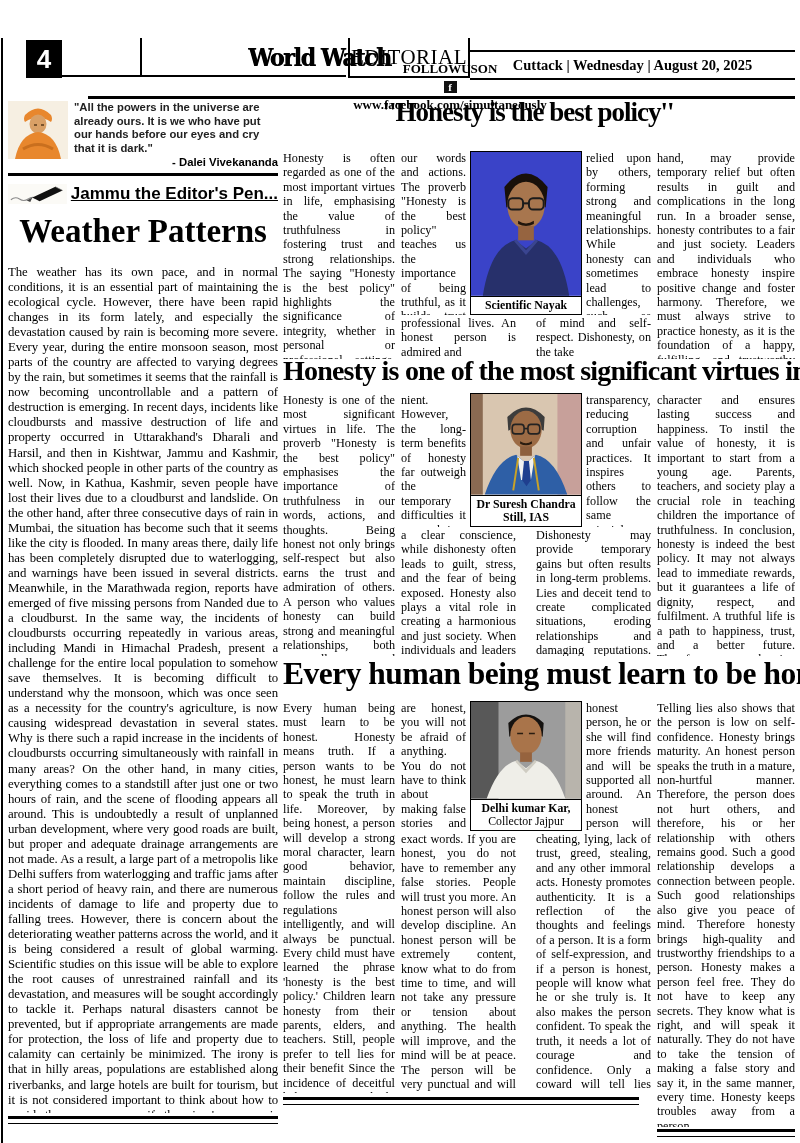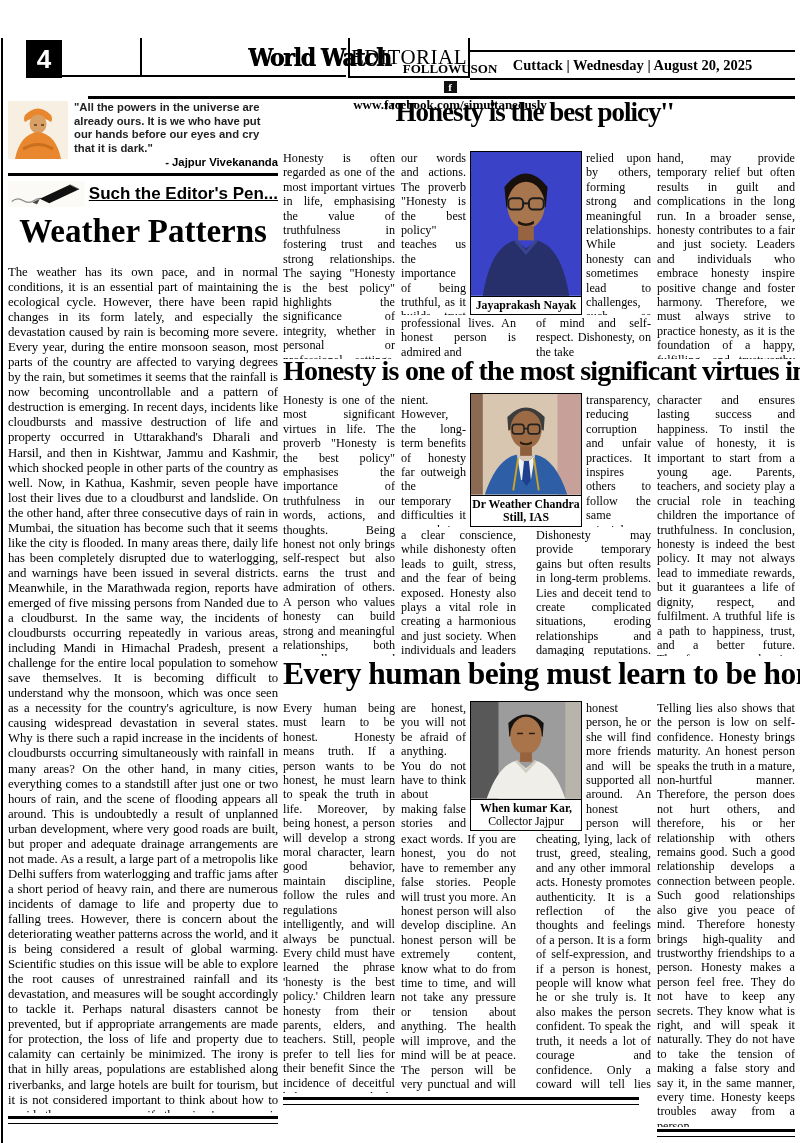--- a/index.html
+++ b/index.html
@@ -99,32 +99,32 @@
       <svg width="60" height="58" viewBox="0 0 60 58">
         <rect width="60" height="58" fill="#f6efe2"></rect>
         <path d="M17 14 Q30 1 43 14 Q45 18 43 21 Q30 12 17 21 Q15 18 17 14 Z" fill="#e8872d"></path>
         <ellipse cx="30" cy="23" rx="8.5" ry="9.5" fill="#d9a066"></ellipse>
         <path d="M26 24 h3 M33 24 h3" stroke="#5a3a1a" stroke-width="1.3"></path>
         <path d="M7 58 Q12 33 30 31 Q48 33 53 58 Z" fill="#e8872d"></path>
         <path d="M15 48 Q30 39 45 48" stroke="#c96f1e" stroke-width="3" fill="none"></path>
       </svg>
       <div class="quote-text">
         <span>"All the powers in the universe are already ours. It is we who have put our hands before our eyes and cry that it is dark."</span>
-        <div class="quote-attr">- Jajpur Vivekananda</div>
+        <div class="quote-attr">- Dalei Vivekananda</div>
       </div>
     </div>
     <div class="editor-row">
       <svg width="82" height="28" viewBox="0 0 82 28">
         <rect width="82" height="28" fill="#fbfaf6"></rect>
         <path d="M4 22 q6 -5 12 -1 t12 0 t10 -1" stroke="#8a8a8a" stroke-width="1.4" fill="none"></path>
         <path d="M34 19 L66 4 L76 9 L44 24 Z" fill="#111"></path>
         <path d="M34 19 L26 23 L31 25 Z" fill="#444"></path>
         <path d="M66 4 L76 9" stroke="#666" stroke-width="1"></path>
       </svg>
-      <div class="editor-title">Such the Editor's Pen...</div>
+      <div class="editor-title">Jammu the Editor's Pen...</div>
     </div>
     <div class="weather-title">Weather Patterns</div>
     <div class="weather-body">The weather has its own pace, and in normal conditions, it is an essential part of maintaining the ecological cycle. However, there have been rapid changes in its form lately, and especially the devastation caused by rain is becoming more severe. Every year, during the entire monsoon season, most parts of the country are affected to varying degrees by the rain, but sometimes it seems that the rainfall is now becoming uncontrollable and a pattern of destruction is emerging. In recent days, incidents like cloudbursts and massive destruction of life and property occurred in Uttarakhand's Dharali and Harsil, and then in Kishtwar, Jammu and Kashmir, which shocked people in other parts of the country as well. Now, in Kathua, Kashmir, seven people have lost their lives due to a cloudburst and landslide. On the other hand, after three consecutive days of rain in Mumbai, the situation has become such that it seems like the city is flooded. In many areas there, daily life has been completely disrupted due to waterlogging, and warnings have been issued in several districts. Meanwhile, in the Marathwada region, reports have emerged of five missing persons from Nanded due to a cloudburst. In the same way, the incidents of cloudbursts occurring repeatedly in various areas, including Mandi in Himachal Pradesh, present a challenge for the entire local population to somehow save themselves. It is becoming difficult to understand why the monsoon, which was once seen as a necessity for the country's agriculture, is now causing widespread devastation in several states. Why is there such a rapid increase in the incidents of cloudbursts occurring simultaneously with rainfall in many areas? On the other hand, in many cities, everything comes to a standstill after just one or two hours of rain, and the scene of flooding appears all around. This is undoubtedly a result of unplanned urban development, where very good roads are built, but proper and adequate drainage arrangements are not made. As a result, a large part of a metropolis like Delhi suffers from waterlogging and traffic jams after a short period of heavy rain, and there are numerous incidents of damage to life and property due to falling trees. However, there is concern about the deteriorating weather patterns across the world, and it is being considered a result of global warming. Scientific studies on this issue will be able to explore the root causes of unrestrained rainfall and its devastation, and measures will be sought accordingly to tackle it. Perhaps natural disasters cannot be prevented, but if appropriate arrangements are made for protection, the loss of life and property due to calamity can certainly be minimized. The irony is that in hilly areas, populations are established along riverbanks, and large hotels are built for tourism, but it is not considered important to think about how to avoid the consequences if the river's course is disrupted due to weather. There is a need to develop a serious understanding of nature and weather patterns and to cultivate a lifestyle that is compatible with that understanding.</div>
     <div class="dbl-rule weather-end"></div>
   </div>
 
   <div class="abs h1">''Honesty is the best policy''</div>
   <div class="abs art a1">
     <div class="c1">Honesty is often regarded as one of the most important virtues in life, emphasising the value of truthfulness in fostering trust and strong relationships. The saying "Honesty is the best policy" highlights the significance of integrity, whether in personal or professional settings, as it creates credibility and peace of mind. Honesty is a timeless virtue that reflects truthfulness and integrity in</div>
     <div class="mid">
@@ -136,21 +136,21 @@
             <path d="M34 34 Q56 8 78 34 L76 54 Q56 42 36 54 Z" fill="#18100a"></path>
             <ellipse cx="56" cy="52" rx="19" ry="23" fill="#a8764e"></ellipse>
             <rect x="38" y="45" width="15" height="11" rx="4" fill="none" stroke="#1b1b1b" stroke-width="2"></rect>
             <rect x="59" y="45" width="15" height="11" rx="4" fill="none" stroke="#1b1b1b" stroke-width="2"></rect>
             <path d="M53 50 h6" stroke="#1b1b1b" stroke-width="2"></path>
             <path d="M48 67 q8 5 16 0 l0 3 q-8 4 -16 0 z" fill="#20150c"></path>
             <rect x="48" y="72" width="16" height="14" fill="#966440"></rect>
             <path d="M12 140 Q20 92 45 86 L56 94 L67 86 Q92 92 100 140 Z" fill="#27306b"></path>
             <path d="M45 86 L56 98 L67 86" stroke="#3a4590" stroke-width="3" fill="none"></path>
           </svg>
-          <div class="cap">Jayaprakash Nayak</div>
+          <div class="cap">Scientific Nayak</div>
         </div>
         <div class="nw">relied upon by others, forming strong and meaningful relationships. While honesty can sometimes lead to challenges, such as admitting mistakes, it ultimately leads to peace</div>
       </div>
       <div class="mid-bot">
         <div>professional lives. An honest person is admired and</div>
         <div>of mind and self-respect. Dishonesty, on the take</div>
       </div>
     </div>
     <div class="c4">hand, may provide temporary relief but often results in guilt and complications in the long run. In a broader sense, honesty contributes to a fair and just society. Leaders and individuals who embrace honesty inspire positive change and foster harmony. Therefore, we must always strive to practice honesty, as it is the foundation of a happy, fulfilling, and trustworthy life.</div>
   </div>
@@ -172,21 +172,21 @@
             <rect x="58" y="29" width="12" height="9" rx="3" fill="none" stroke="#222" stroke-width="1.6"></rect>
             <path d="M54 33 h4" stroke="#222" stroke-width="1.6"></path>
             <path d="M50 45 q6 4 12 0 l0 2.5 q-6 3 -12 0 z" fill="#2a1c10"></path>
             <rect x="50" y="50" width="12" height="9" fill="#8d5f3d"></rect>
             <path d="M14 96 Q26 62 46 58 L56 66 L66 58 Q86 62 98 96 Z" fill="#2e5fa6"></path>
             <path d="M47 59 L56 66 L65 59 L61 82 L51 82 Z" fill="#f2f2f2"></path>
             <path d="M54 64 h5 l2 18 l-4.5 6 l-4.5 -6 z" fill="#1f3f8f"></path>
             <path d="M48 61 L43 92 M64 61 L69 92" stroke="#c9a227" stroke-width="2" fill="none"></path>
           </svg>
           <div class="cap">
-            <span class="cap2b">Dr Weather Chandra</span>
+            <span class="cap2b">Dr Suresh Chandra</span>
             <span class="cap2b">Still, IAS</span>
           </div>
         </div>
         <div class="nw">transparency, reducing corruption and unfair practices. It inspires others to follow the same principles, paving the way for a better world.</div>
       </div>
       <div class="mid-bot">
         <div>a clear conscience, while dishonesty often leads to guilt, stress, and the fear of being exposed. Honesty also plays a vital role in creating a harmonious and just society. When individuals and leaders practice honesty, it fosters trust and</div>
         <div>Dishonesty may provide temporary gains but often results in long-term problems. Lies and deceit tend to create complicated situations, eroding relationships and damaging reputations. In contrast, honesty strengthens one's</div>
       </div>
     </div>
@@ -205,21 +205,21 @@
             <rect width="28" height="92" fill="#585858"></rect>
             <rect x="96" width="16" height="92" fill="#b8b4ac"></rect>
             <path d="M38 20 Q56 4 74 20 L73 33 Q56 23 39 33 Z" fill="#151210"></path>
             <ellipse cx="56" cy="32" rx="16" ry="18" fill="#a9744a"></ellipse>
             <path d="M47 30 h6 M59 30 h6" stroke="#2a1c10" stroke-width="1.6"></path>
             <rect x="50" y="48" width="12" height="9" fill="#96633e"></rect>
             <path d="M16 92 Q28 60 46 56 L56 63 L66 56 Q84 60 96 92 Z" fill="#efeee8"></path>
             <path d="M46 56 L56 66 L66 56" stroke="#cfccc2" stroke-width="2.5" fill="none"></path>
           </svg>
           <div class="cap">
-            <span class="cap2b">When kumar Kar,</span>
+            <span class="cap2b">Delhi kumar Kar,</span>
             <span class="cap2n">Collector Jajpur</span>
           </div>
         </div>
         <div class="nw">honest person, he or she will find more friends and will be supported all around. An honest person will not be involved in</div>
       </div>
       <div class="mid-bot">
         <div>exact words. If you are honest, you do not have to remember any false stories. People will trust you more. An honest person will also develop discipline. An honest person will be extremely content, know what to do from time to time, and will not take any pressure or tension about anything. The health will improve, and the mind will be at peace. The person will be very punctual and will complete all tasks on time. Since more people will trust an</div>
         <div>cheating, lying, lack of trust, greed, stealing, and any other immoral acts. Honesty promotes authenticity. It is a reflection of the thoughts and feelings of a person. It is a form of self-expression, and if a person is honest, people will know what he or she truly is. It also makes the person confident. To speak the truth, it needs a lot of courage and confidence. Only a coward will tell lies because he or she is afraid of the truth. Speaking the truth is an act of bravery.</div>
       </div>
     </div>

